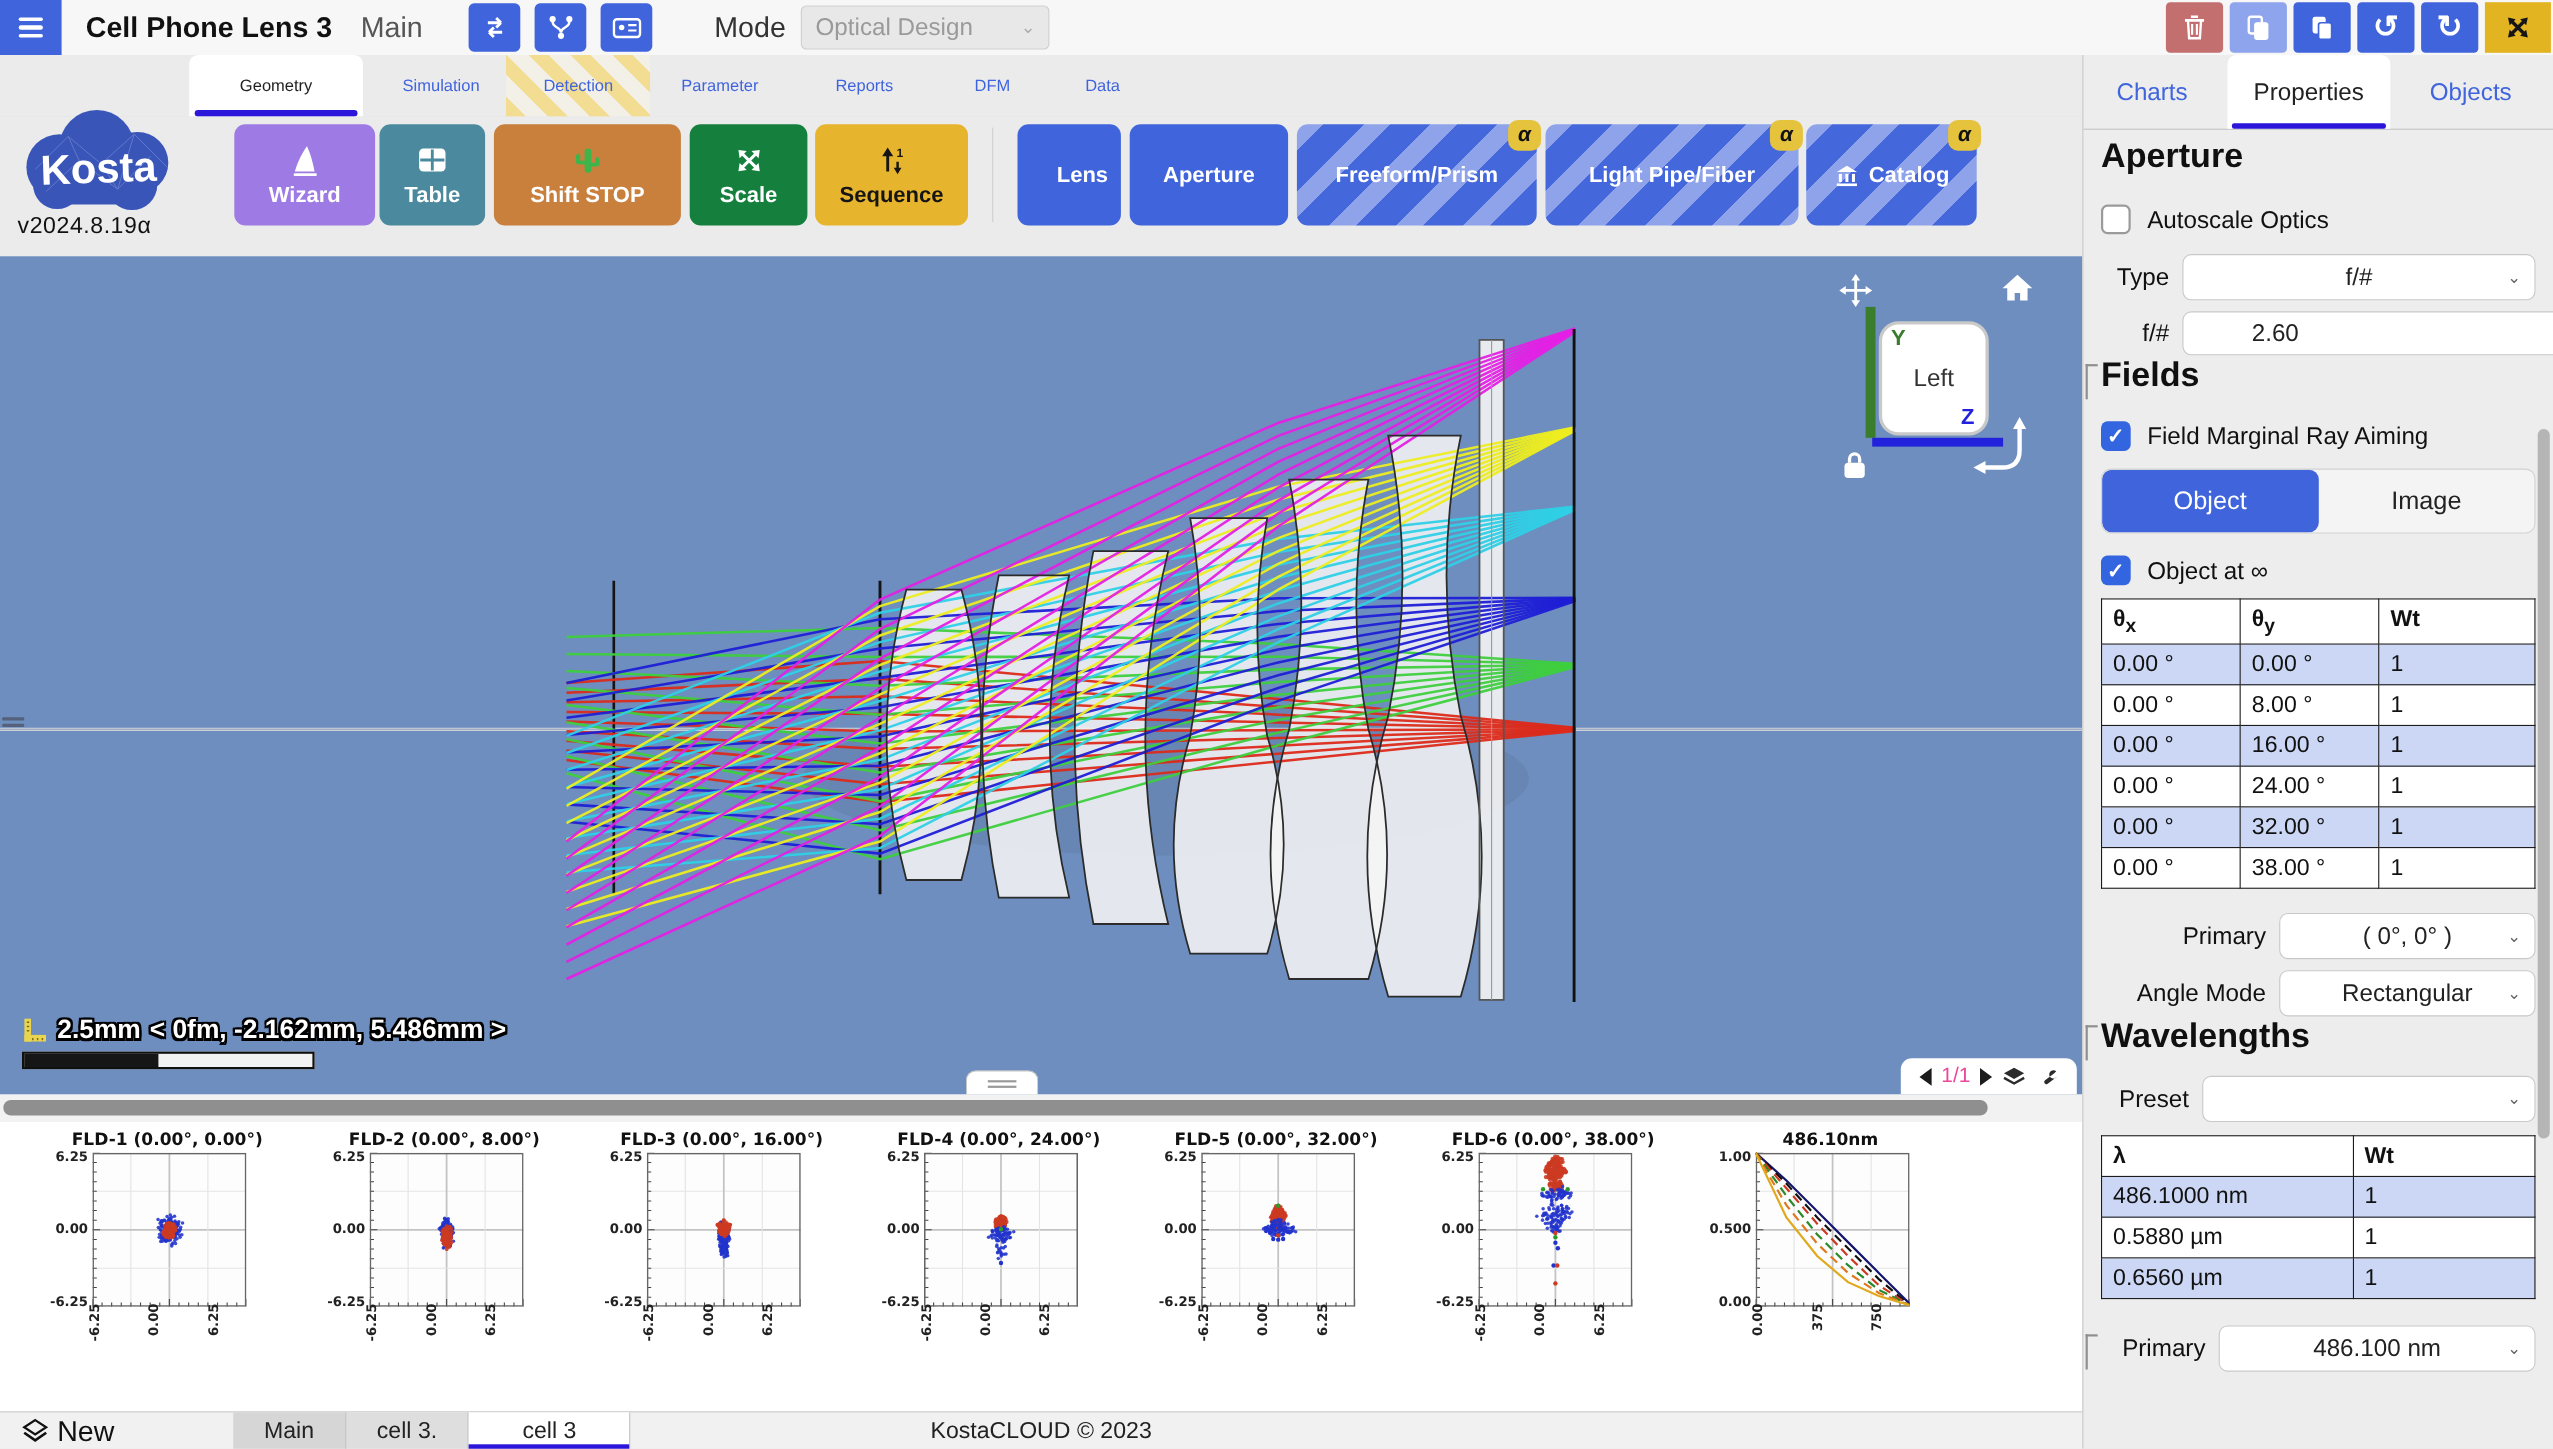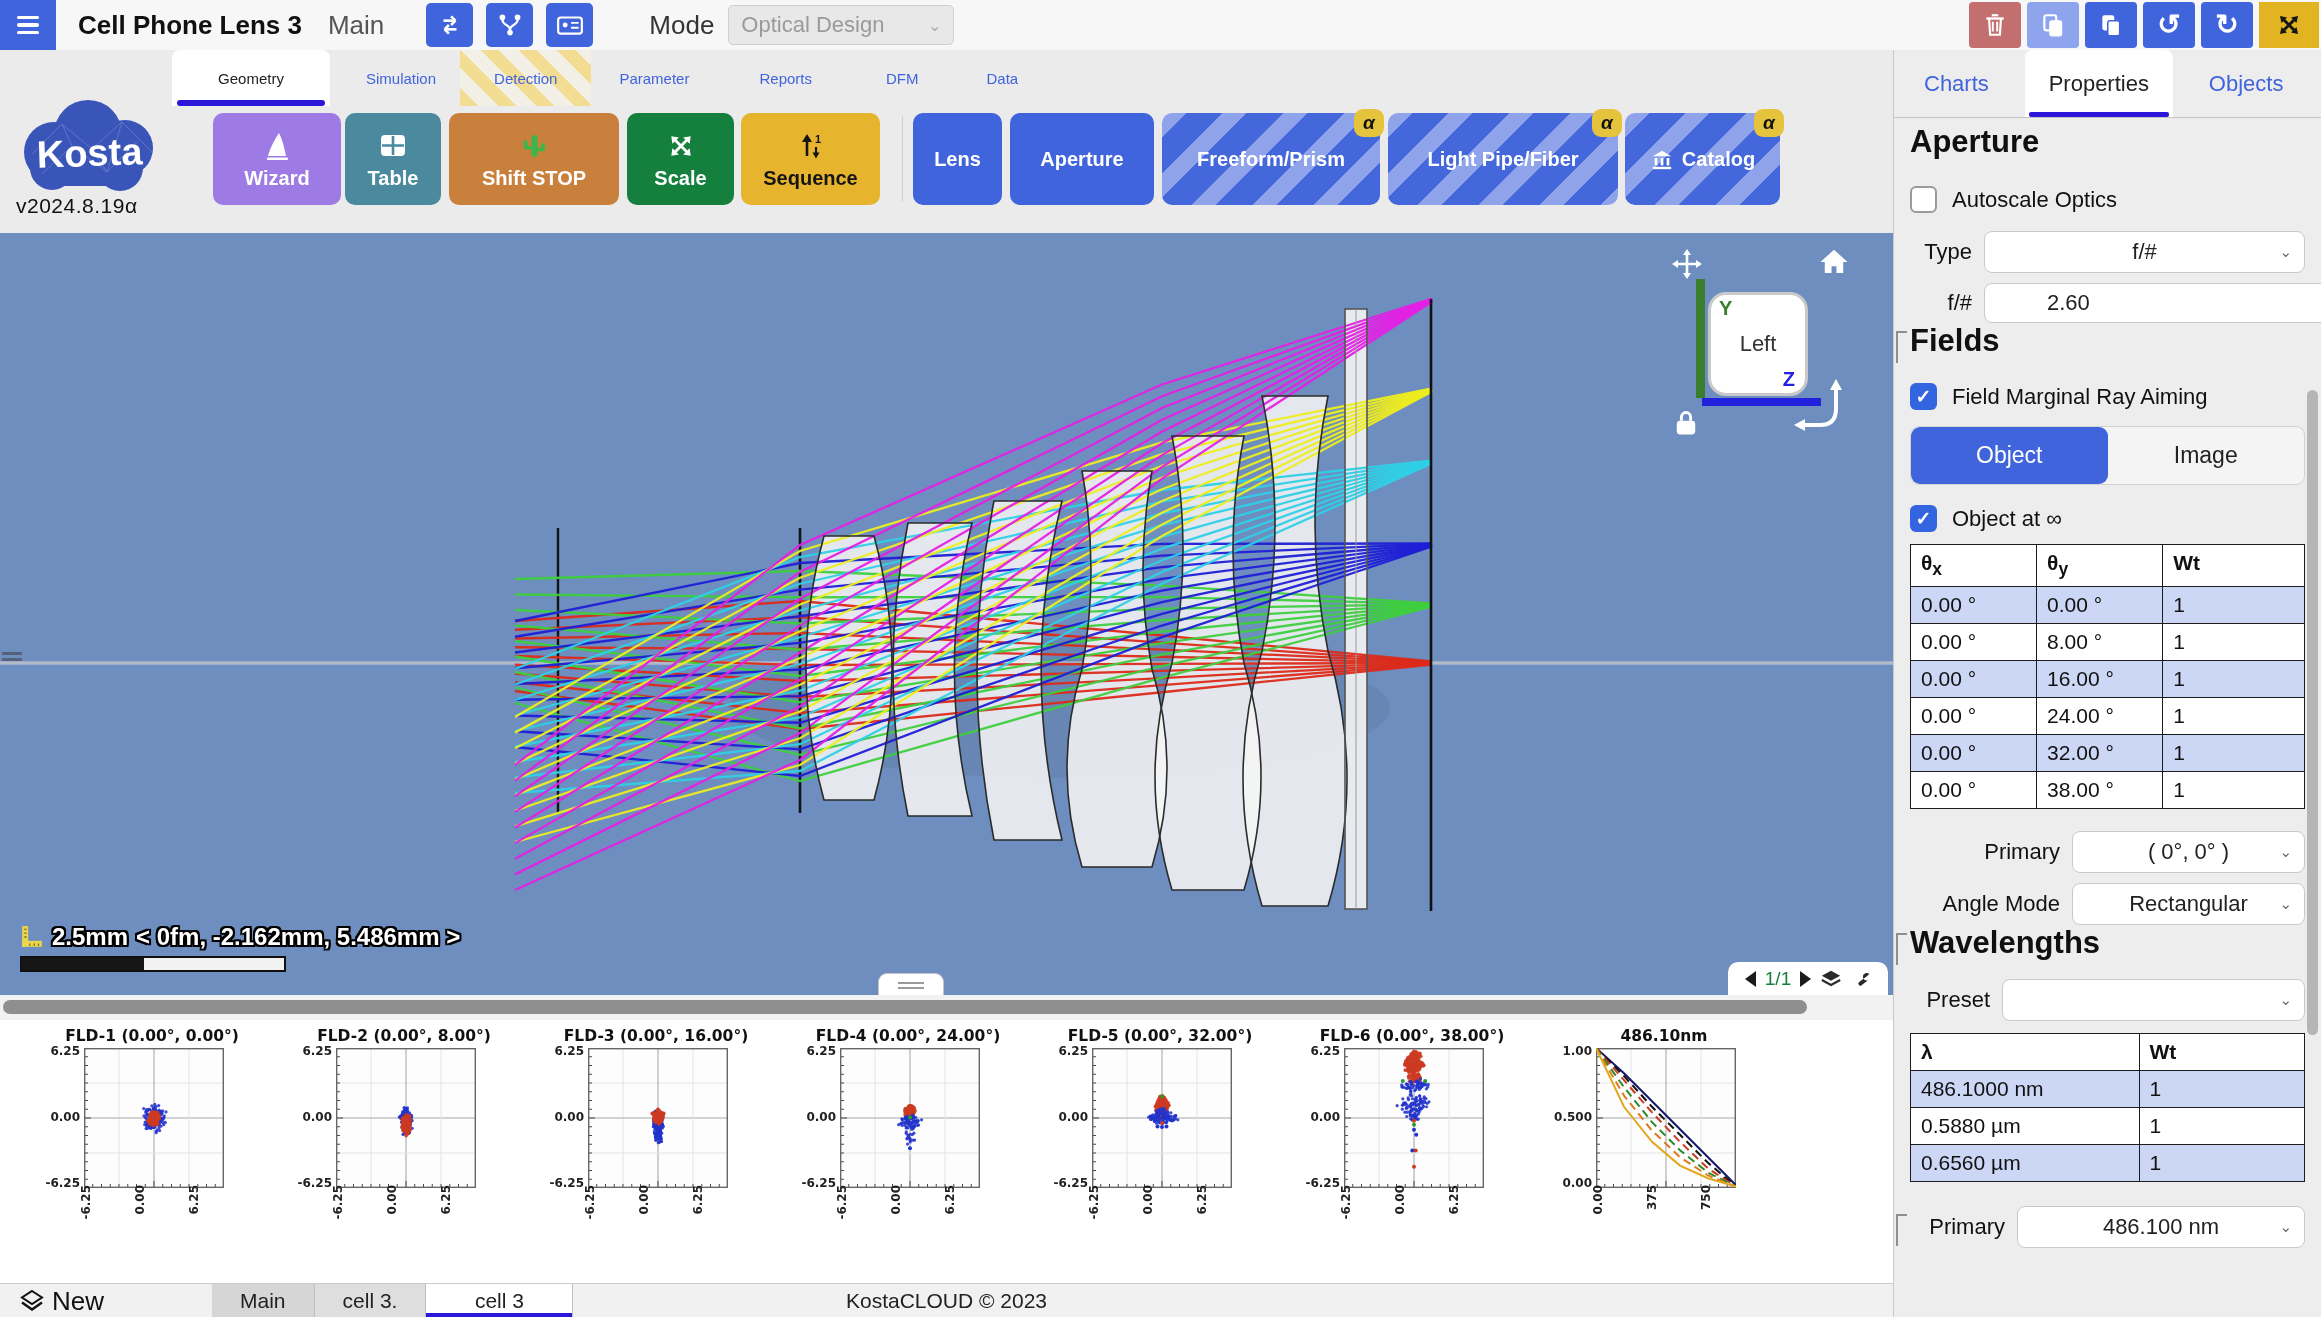--- a/index.html
+++ b/index.html
@@ -44,21 +44,21 @@
   .rb-btn{height:92px;border-radius:10px;display:flex;flex-direction:column;align-items:center;justify-content:center;
           color:#fff;font-weight:700;font-size:20px;cursor:pointer;position:relative;flex:0 0 auto;}
   .rb-btn .rb-ic{height:34px;display:flex;align-items:center;justify-content:center;margin-bottom:4px;}
   .rb-label{white-space:nowrap;}
   .rb-wizard{width:128px;background:#9e7be4;}
   .rb-table{width:96px;background:#4b8a9e;margin-left:4px;}
   .rb-stop{width:170px;background:#c8803c;margin-left:8px;}
   .rb-scale{width:107px;background:#15803d;margin-left:8px;}
   .rb-seq{width:139px;background:#e7b42e;margin-left:7px;color:#151515;}
   .rb-divider{width:1px;background:#cfcfcf;height:86px;margin:3px 0 0 22px;}
-  .rb-lens{width:89px;background:#4064dc;margin-left:10px;}
+  .rb-lens{width:70px;background:#4064dc;margin-left:22px;padding-left:24px;}
   .rb-aperture{width:144px;background:#4064dc;margin-left:8px;}
   .rb-striped{background:repeating-linear-gradient(135deg,#8fa3ea 0 17px,#4468dc 17px 43px);}
   .rb-freeform{width:218px;margin-left:8px;}
   .rb-lightpipe{width:230px;margin-left:8px;}
   .rb-catalog{width:155px;margin-left:7px;}
   .rb-catalog .cat-line{display:flex;align-items:center;gap:8px;}
   .alpha-badge{position:absolute;top:-4px;right:-4px;width:30px;height:28px;background:#e6c33c;border-radius:9px;
                color:#111;font-size:19px;font-weight:700;display:flex;align-items:center;justify-content:center;font-style:italic;}
   .single-line{flex-direction:row;}
 
@@ -82,21 +82,21 @@
     text-shadow:-2px -2px 0 #000,2px -2px 0 #000,-2px 2px 0 #000,2px 2px 0 #000,0 -2px 0 #000,0 2px 0 #000,-2px 0 0 #000,2px 0 0 #000;}
   .scale-bar{margin-top:5px;width:262px;height:12px;background:#f2f2f2;border:2px solid #101010;}
   .scale-bar i{display:block;width:122px;height:12px;background:#161616;}
   .handle-pill{position:absolute;left:878px;top:740px;width:64px;height:22px;background:#fff;border:1px solid #c5c5c5;
                border-bottom:none;border-radius:9px 9px 0 0;display:flex;flex-direction:column;align-items:center;justify-content:center;gap:3px;cursor:pointer;}
   .handle-pill i{display:block;width:26px;height:2px;background:#9a9a9a;}
   .pager{position:absolute;left:1728px;top:729px;width:160px;height:33px;background:#fff;border-radius:10px 10px 0 0;
          display:flex;align-items:center;justify-content:center;gap:9px;}
   .pg-prev{width:0;height:0;border-top:8px solid transparent;border-bottom:8px solid transparent;border-right:11px solid #1c1c1c;cursor:pointer;}
   .pg-next{width:0;height:0;border-top:8px solid transparent;border-bottom:8px solid transparent;border-left:11px solid #1c1c1c;cursor:pointer;}
-  .pg-num{font-size:19px;color:#15803d;}
+  .pg-num{font-size:19px;color:#ec4899;}
   .axis-origin{position:absolute;left:2px;top:419px;display:flex;flex-direction:column;gap:3px;}
   .axis-origin i{display:block;width:20px;height:3px;background:#55617a;border-radius:1px;}
 
   
   .hscroll{position:absolute;left:0;top:995px;width:1893px;height:25px;background:#f2f2f2;}
   .hscroll .thumb{position:absolute;left:3px;top:5px;width:1804px;height:14px;background:#8f8f8f;border-radius:7px;cursor:pointer;}
 
   
   .charts-strip{position:absolute;left:0;top:1020px;width:1893px;height:263px;background:#fff;display:flex;padding-left:26px;box-sizing:border-box;}
   .mini-chart{width:252px;flex:0 0 auto;padding-top:4px;}

